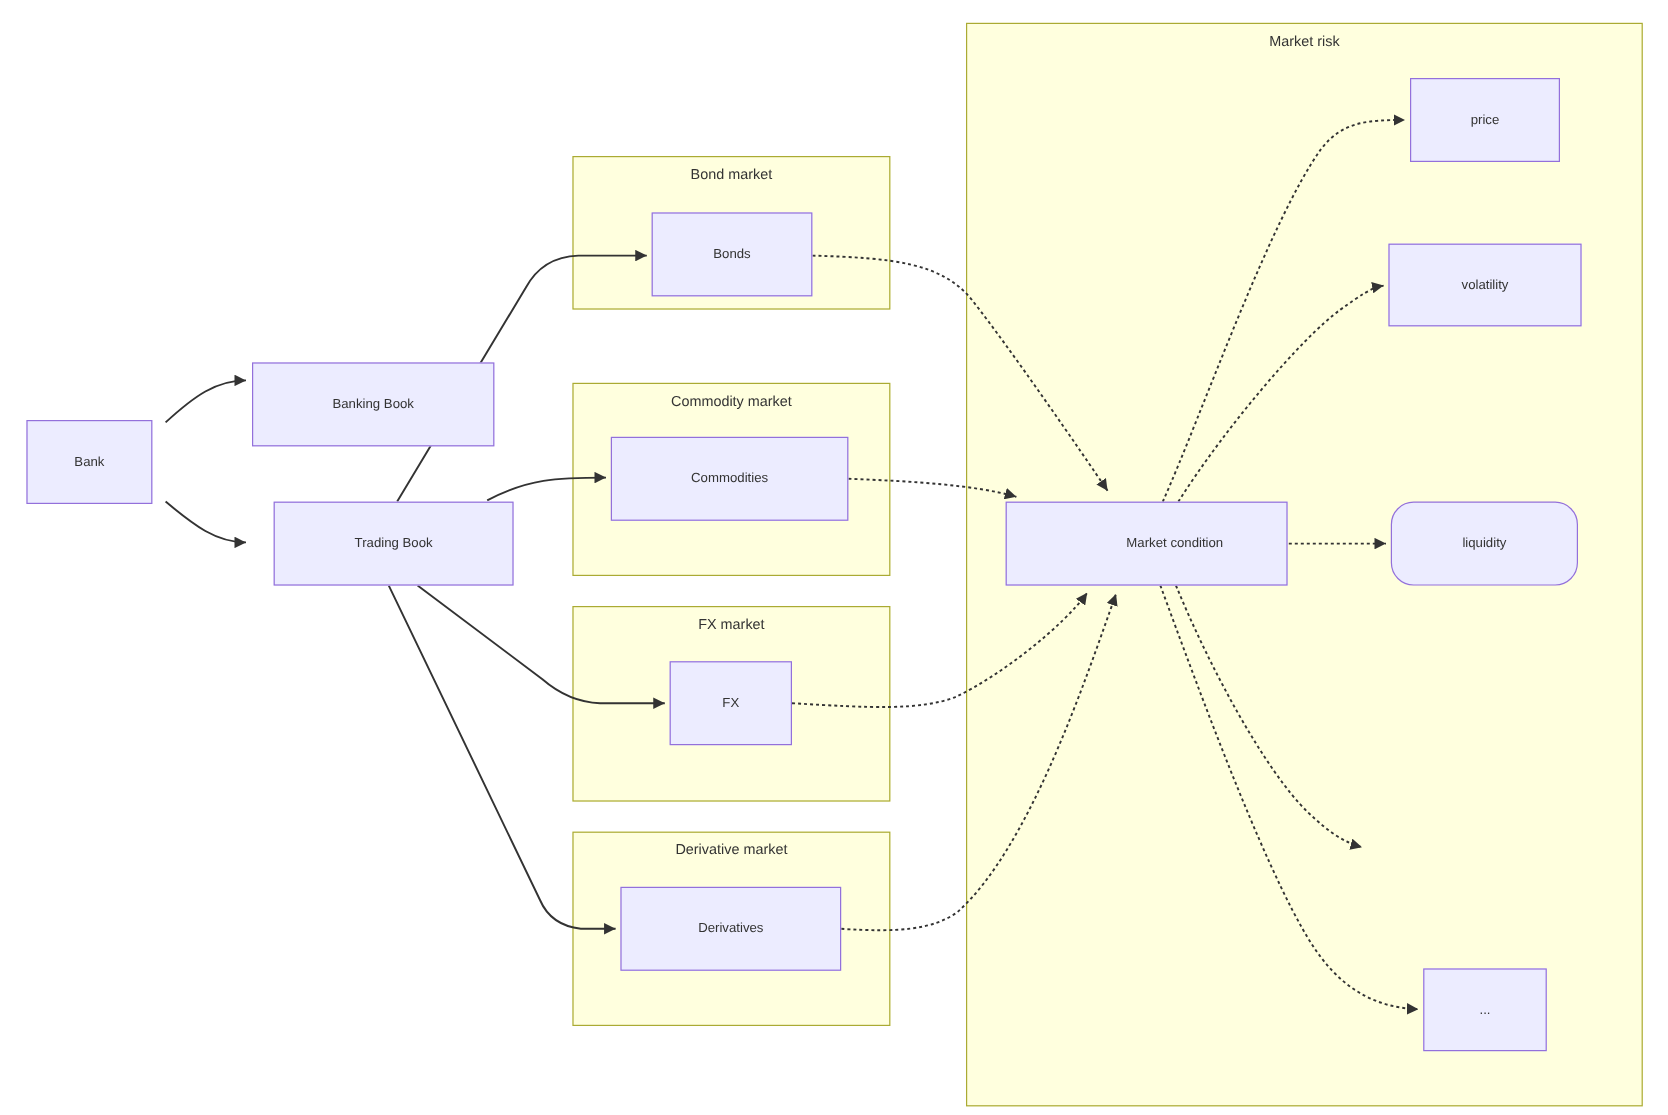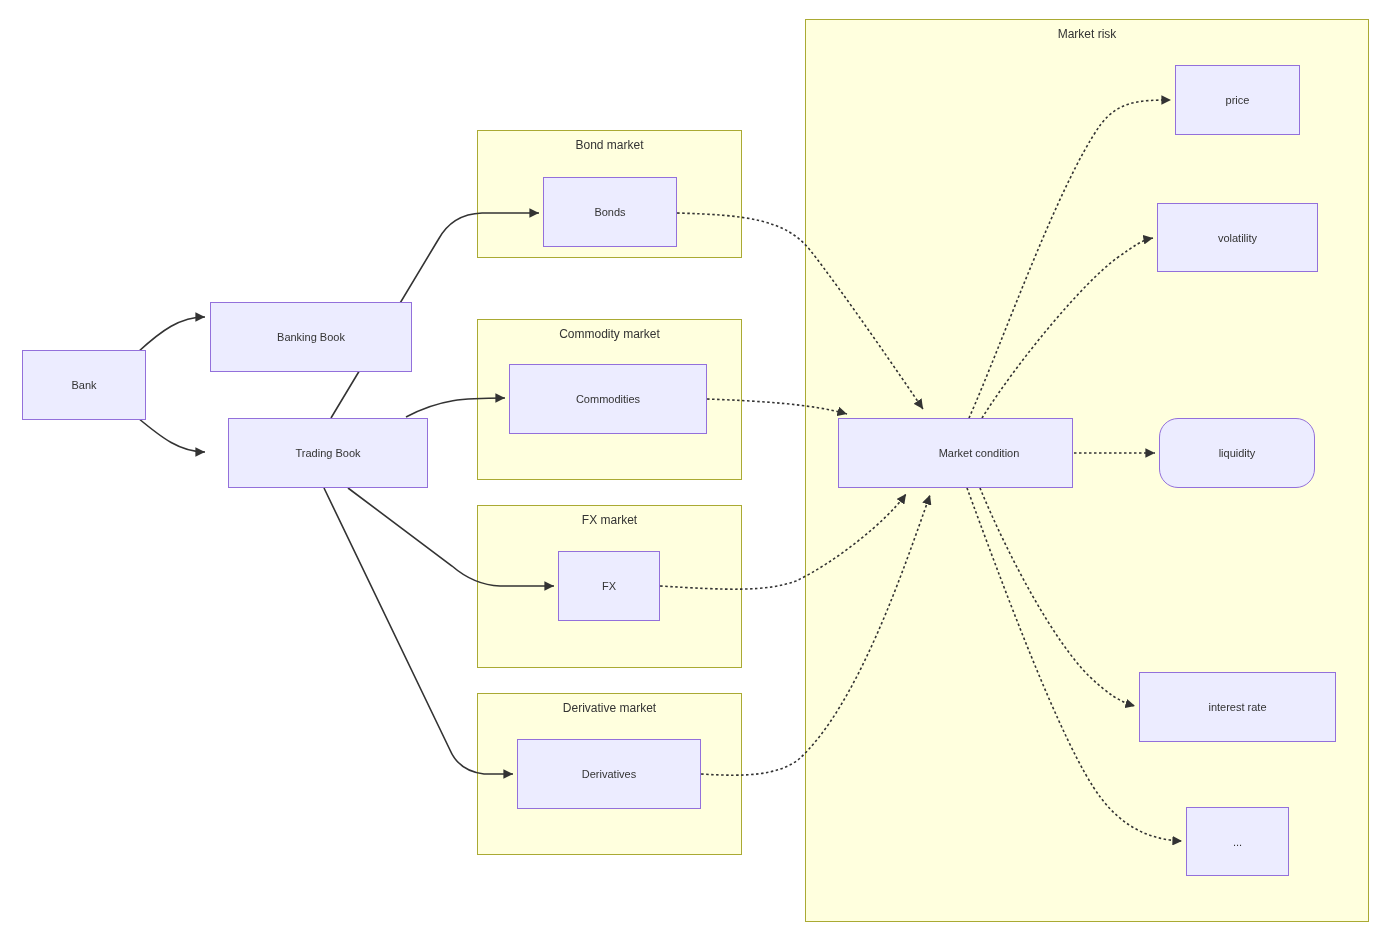--- a/index.html
+++ b/index.html
@@ -35,21 +35,21 @@
   .arrowhead{fill:var(--edge);}
 
   
   #sg-bond{left:477px;top:130px;width:265px;height:128px;}
   #sg-commodity{left:477px;top:319px;width:265px;height:161px;}
   #sg-fx{left:477px;top:505px;width:265px;height:163px;}
   #sg-derivative{left:477px;top:693px;width:265px;height:162px;}
   #sg-risk{left:805px;top:19px;width:564px;height:903px;}
 
   
-  #n-bank{left:22px;top:350px;width:124px;height:70px;}
+  #n-bank{left:22px;top:350px;width:105px;height:70px;}
   #n-banking{left:210px;top:282px;width:202px;height:70px;margin-top:20px;}
   #n-trading{left:212px;top:418px;width:200px;height:70px;margin-left:16px;}
   #n-bonds{left:543px;top:177px;width:134px;height:70px;}
   #n-commodities{left:509px;top:364px;width:198px;height:70px;}
   #n-fx{left:558px;top:551px;width:102px;height:70px;}
   #n-derivatives{left:517px;top:739px;width:184px;height:70px;justify-content:center;}
   #n-mc{left:838px;top:418px;width:235px;height:70px;padding-left:47px;}
   #n-price{left:1175px;top:65px;width:125px;height:70px;}
   #n-volatility{left:1157px;top:203px;width:161px;height:69px;}
   #n-liquidity{left:1159px;top:418px;width:156px;height:70px;border-radius:19px;}
@@ -129,20 +129,17 @@
   </div>
   <div class="node" id="n-price">
     <span>price</span>
   </div>
   <div class="node" id="n-volatility">
     <span>volatility</span>
   </div>
   <div class="node" id="n-liquidity">
     <span>liquidity</span>
   </div>
-  <div class="node" id="n-interest">
-    <span>interest rate</span>
-  </div>
   <div class="node" id="n-more">
     <span>...</span>
   </div>
 
 </div>
 
 </body></html>

